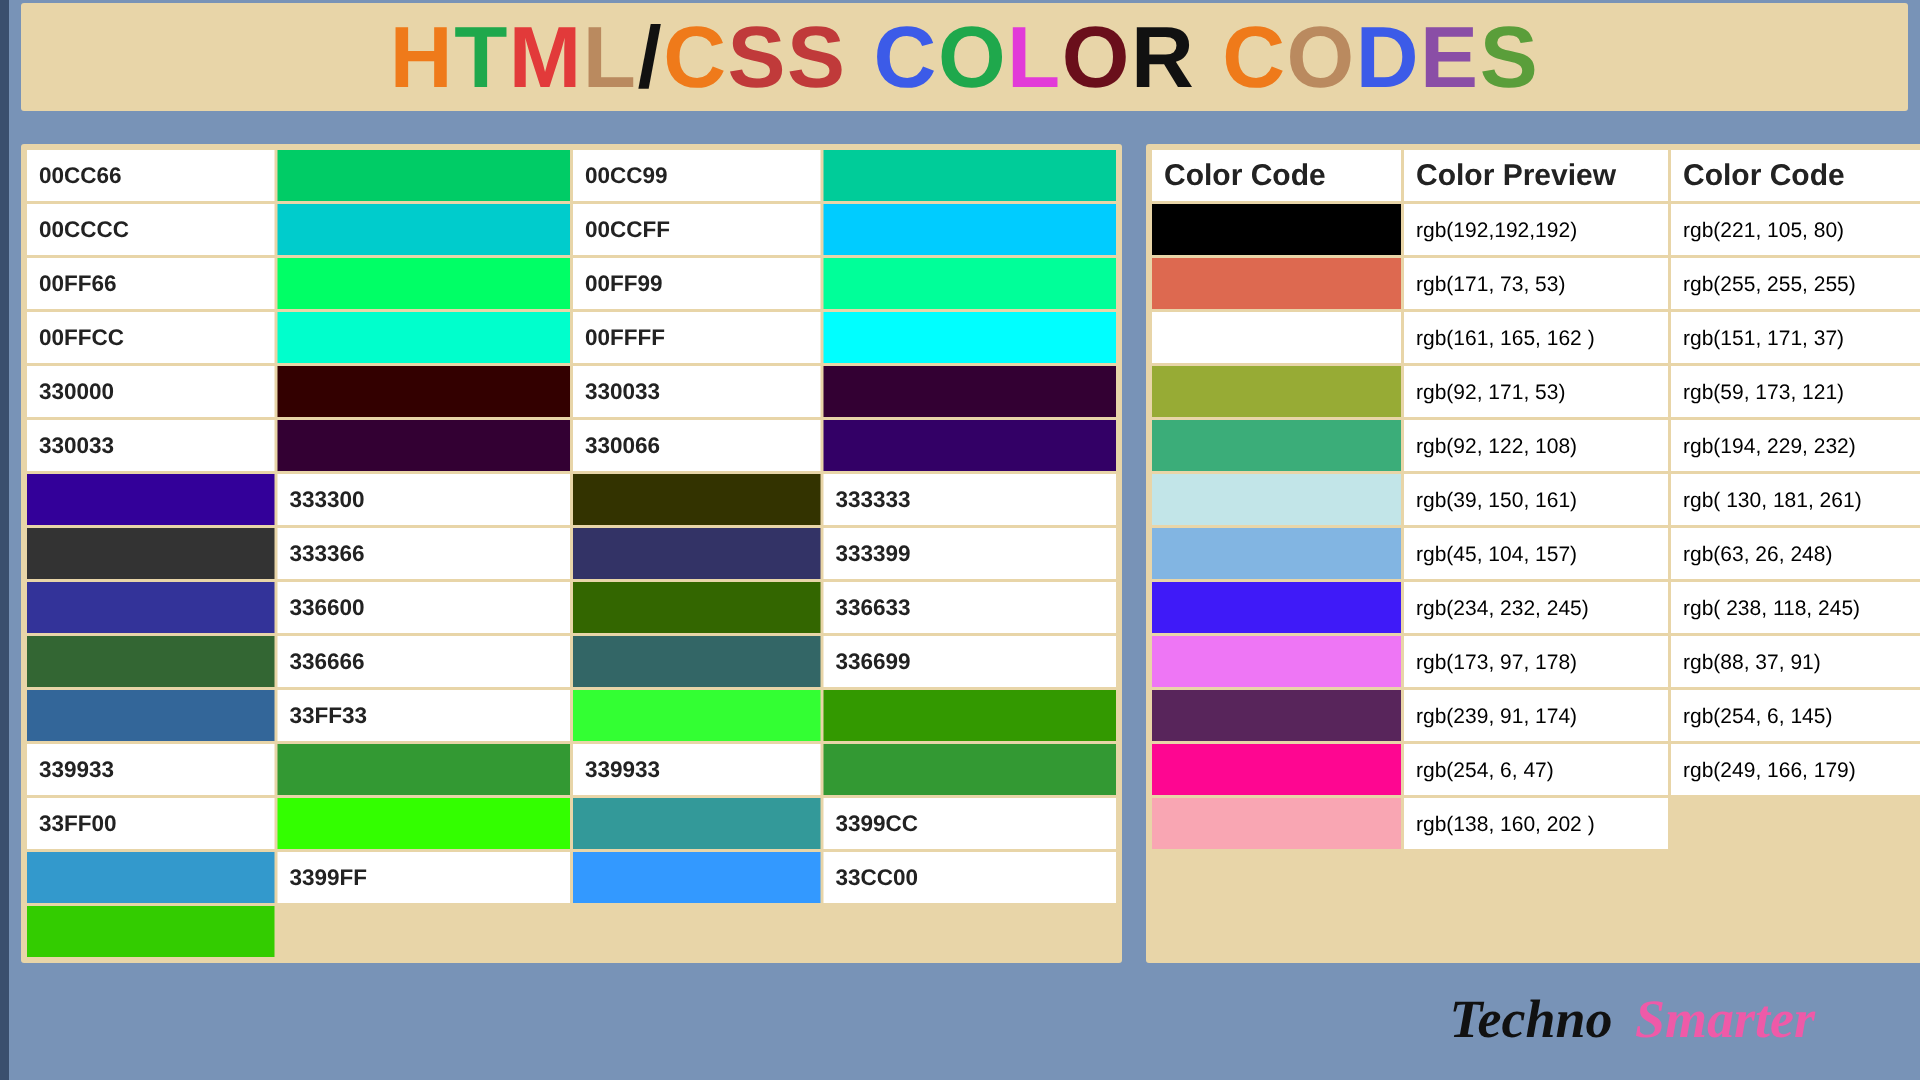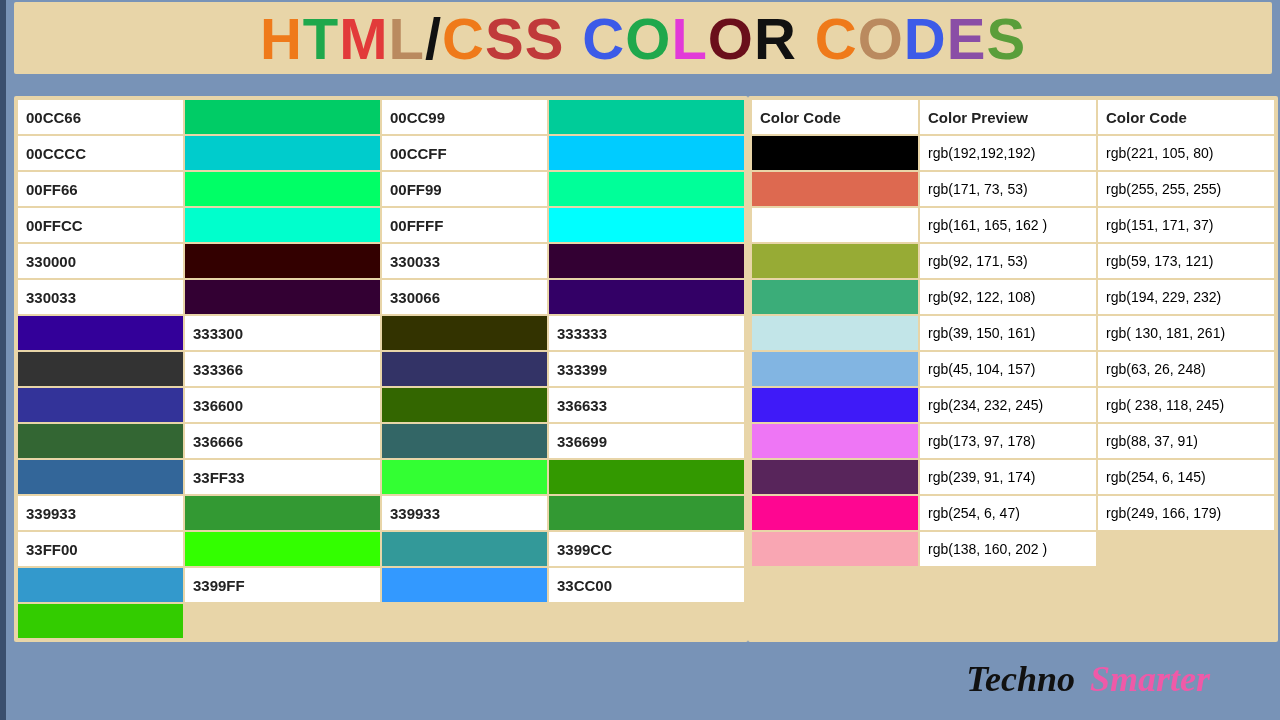--- a/index.html
+++ b/index.html
@@ -20,20 +20,21 @@
     font-weight: 900;
     font-size: 58px;
     letter-spacing: 1px;
     margin: 2px 8px 6px 8px;
     font-family: Arial Black, Arial, sans-serif;
     border-radius: 2px;
   }
   .title-bar span { display: inline-block; }
   .content {
     display: flex;
+    gap: 16px;
     padding: 16px 8px;
     text-align: right;
   }
   .panel {
     background: #e8d5a8;
     border-radius: 2px;
     padding: 4px;
   }
   .panel.left { flex: 0 0 720px; }
   .panel.right { flex: 0 0 520px; }
@@ -65,21 +66,21 @@
     grid-template-columns: 166px 176px 176px;
     gap: 2px;
     background: #e8d5a8;
   }
   .right-grid .hdr {
     background: #fff;
     height: 34px;
     display: flex;
     align-items: center;
     padding: 0 8px;
-    font-size: 15px;
+    font-size: 20px;
     font-weight: 700;
     color: #222;
   }
   .right-grid .cell { font-size: 14px; font-weight: 400; color:#000;}
 
   .footer {
     position: absolute;
     right: 70px;
     bottom: 20px;
     font-family: Georgia, 'Times New Roman', serif;

